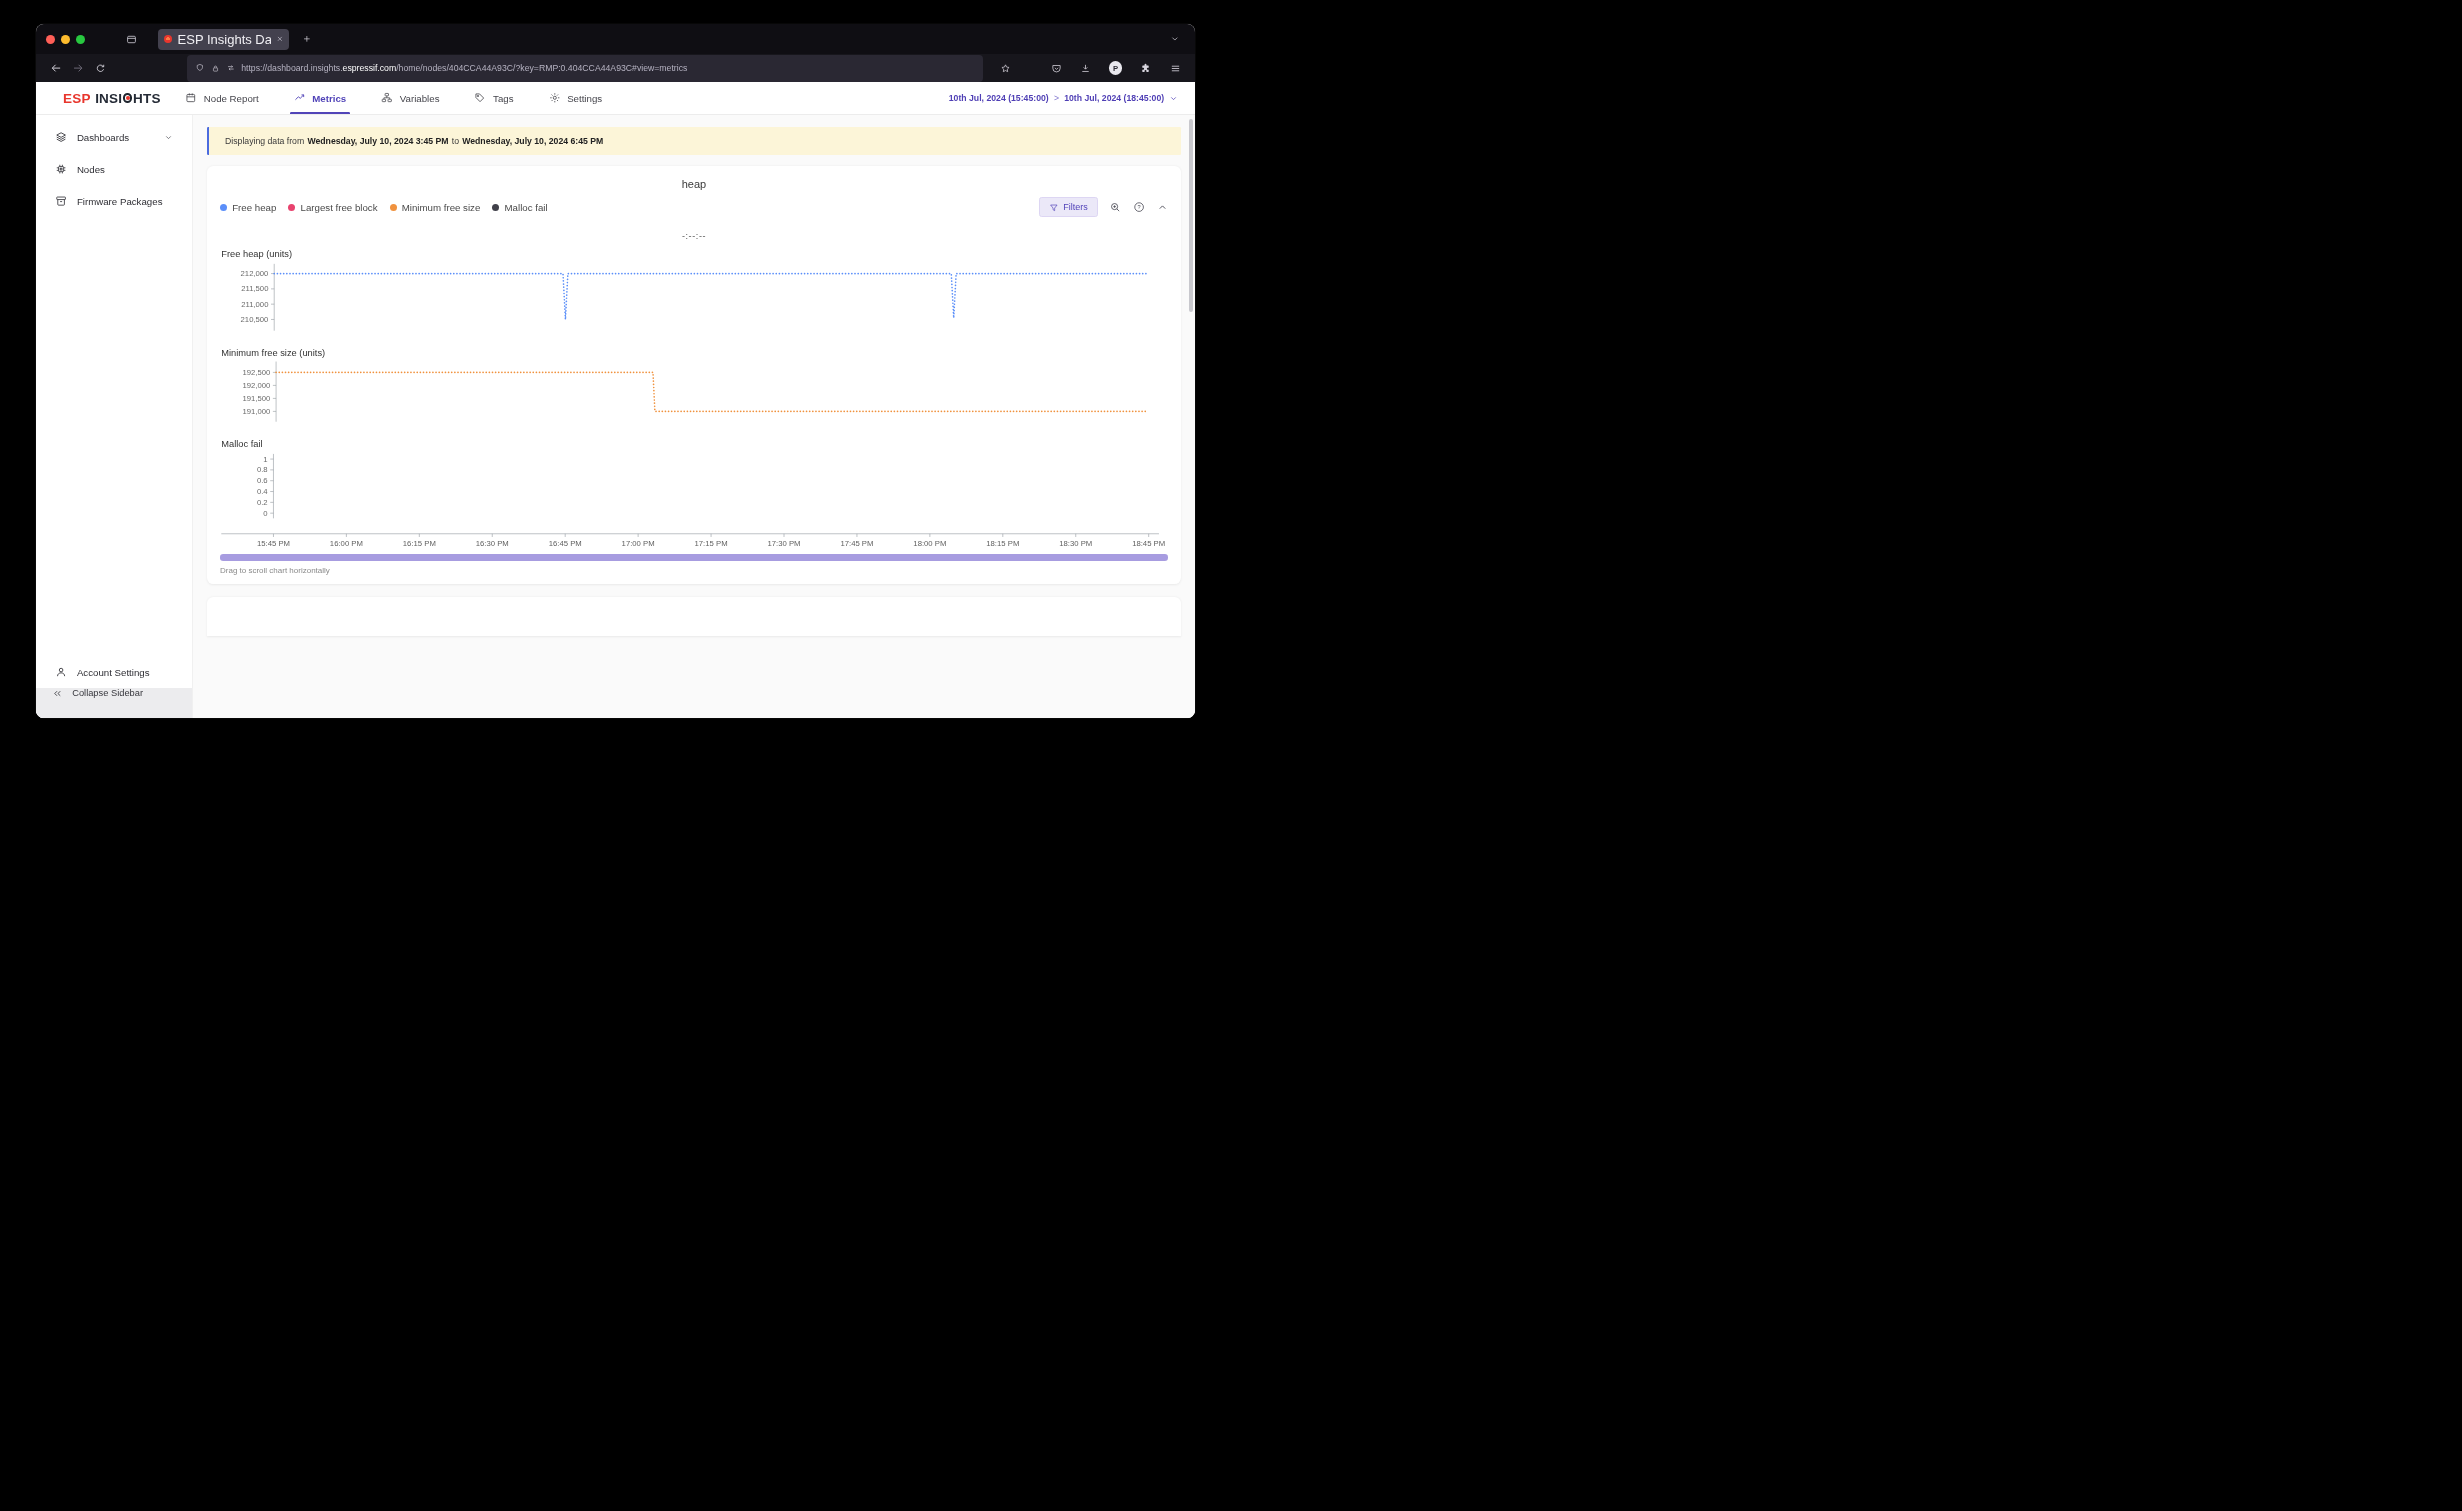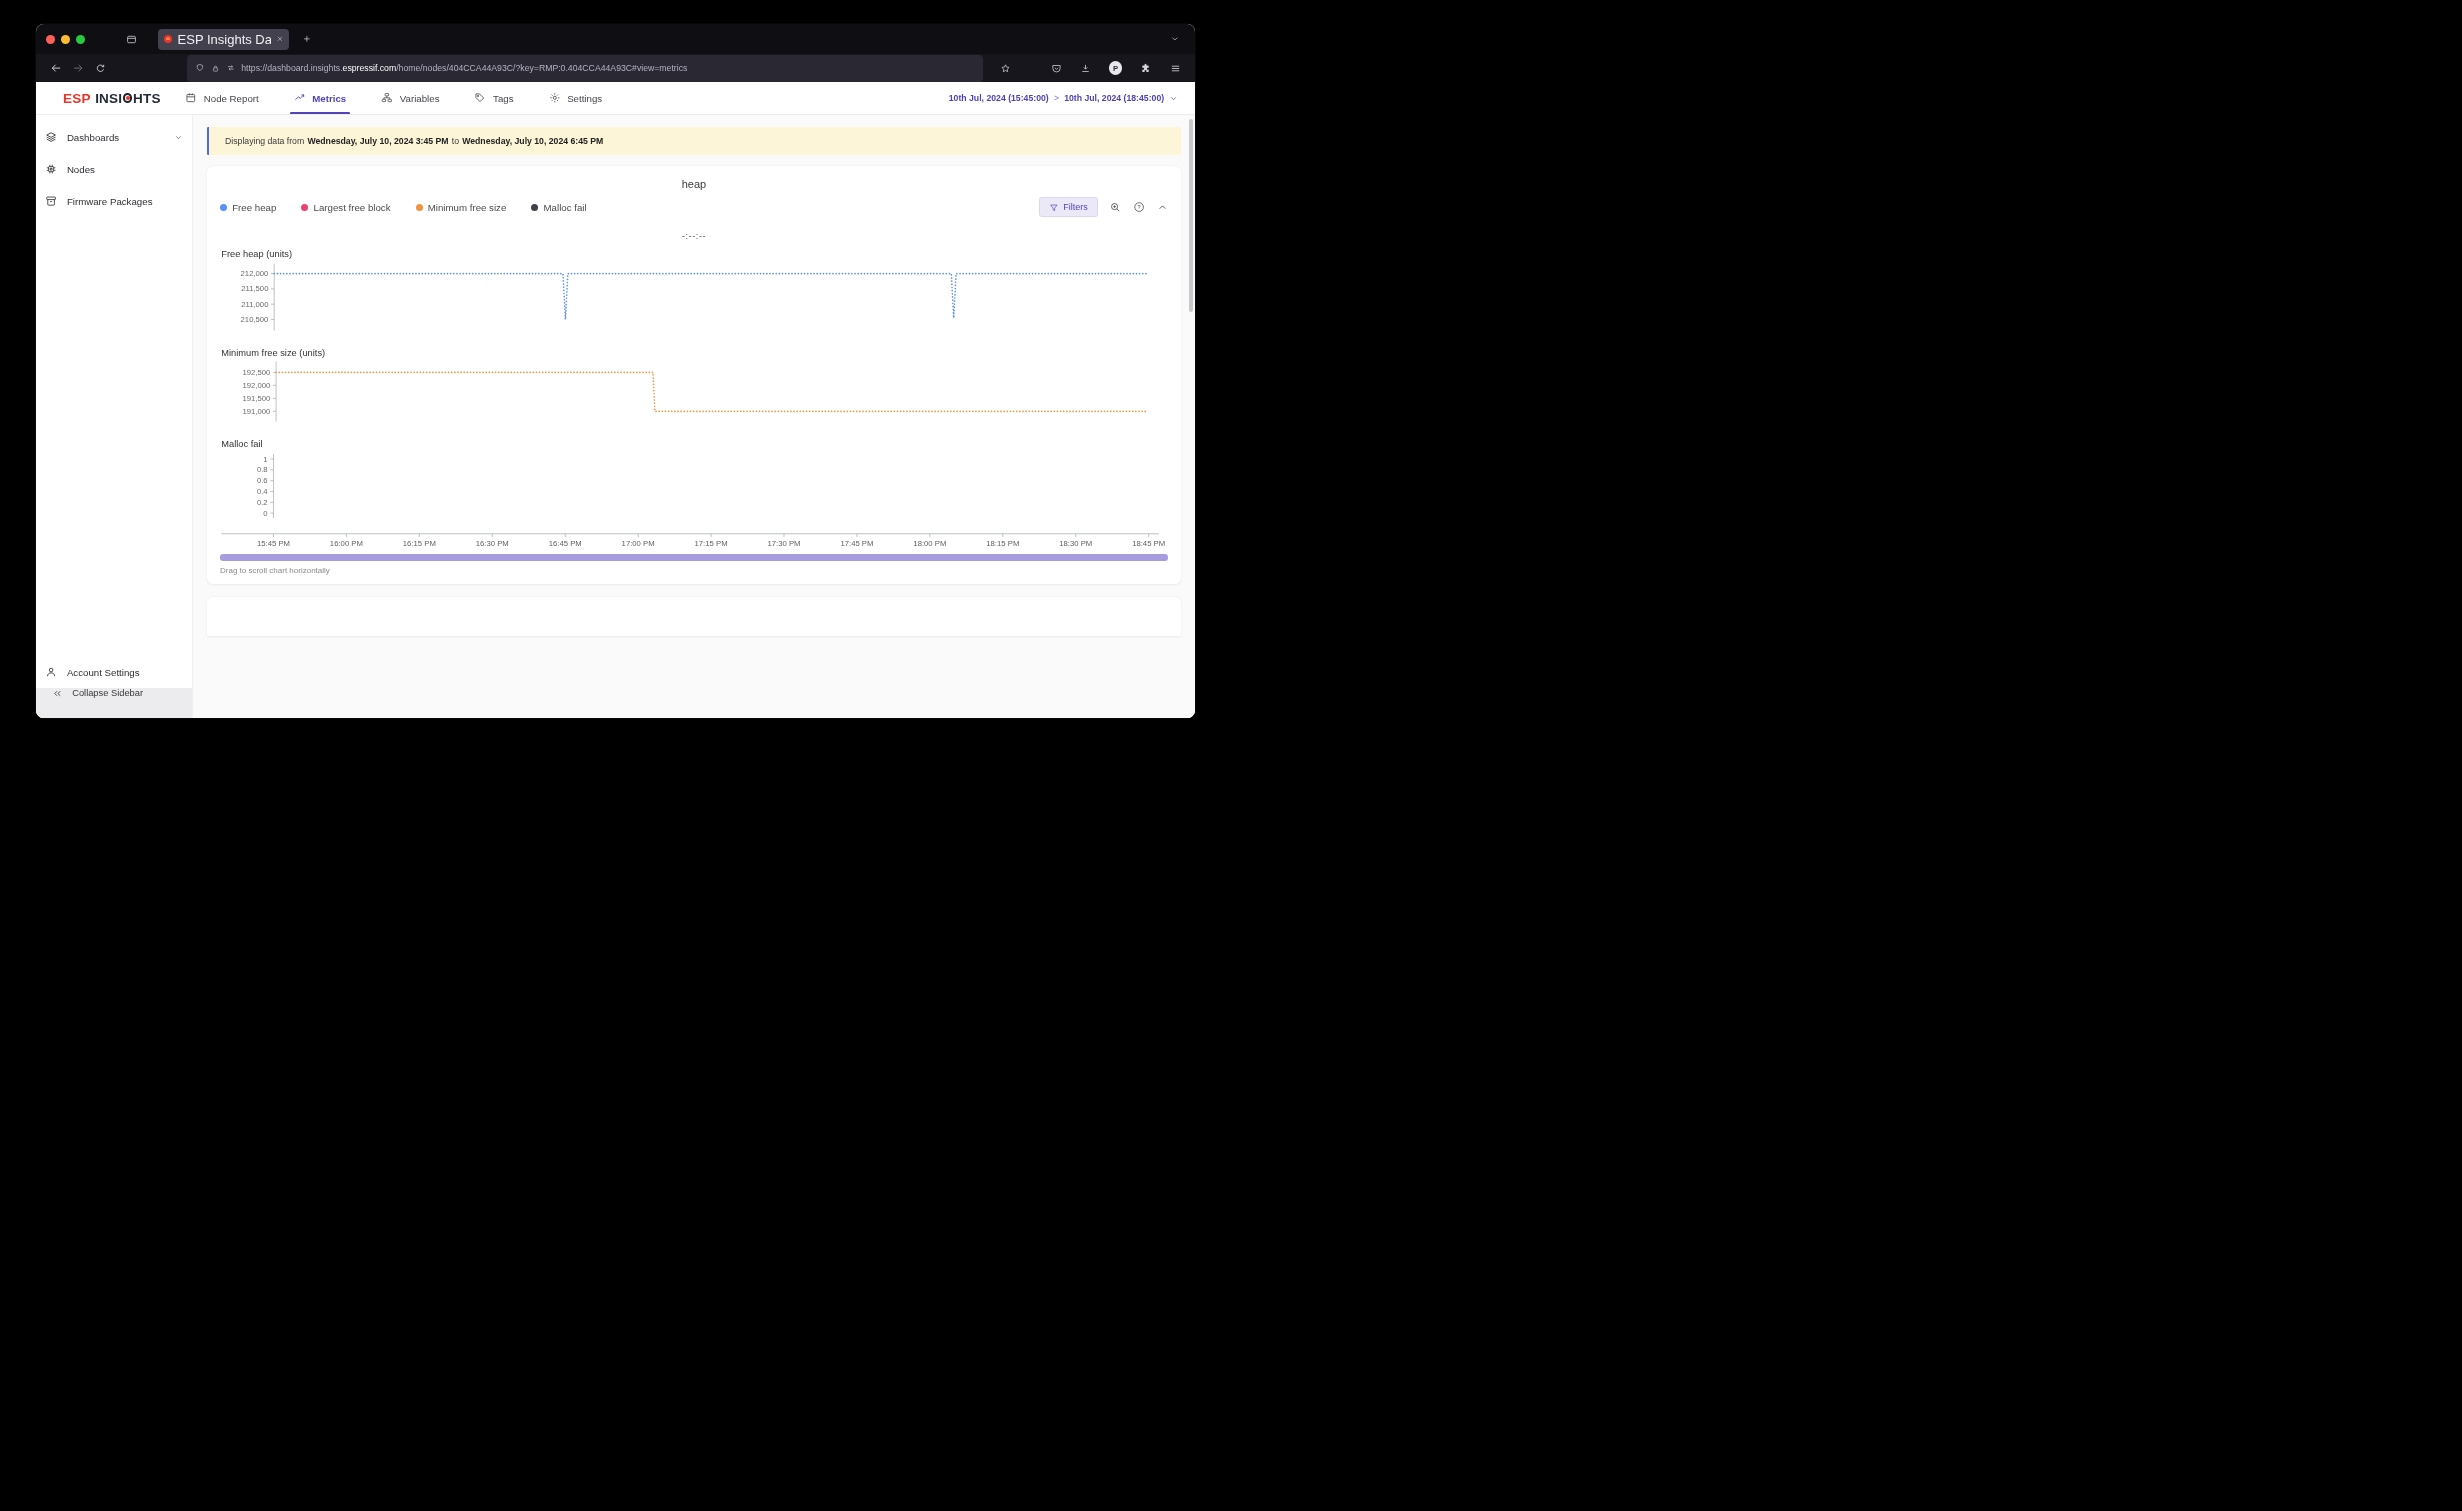--- a/index.html
+++ b/index.html
@@ -45,33 +45,33 @@
   .lens::after { content:''; position:absolute; left:50%; top:50%; width:3.9px; height:3.9px; margin:-1.9px 0 0 -1.9px; border-radius:50%; background:#e8362d; }
   .nav { display:flex; gap:35px; align-items:stretch; }
   .nav-item { display:flex; align-items:center; gap:7px; font-size:9.7px; color:#45454c; position:relative; }
   .nav-item.active { color:#5144b8; font-weight:700; }
   .nav-item.active::after { content:''; position:absolute; left:-3.9px; right:-3.9px; bottom:0; height:1.9px; background:#5144b8; border-radius:1.3px 1.3px 0 0; }
   .daterange { margin-left:auto; display:flex; align-items:center; gap:5.2px; color:#4f3fb5; font-size:8.7px; font-weight:700; }
   .daterange .sep { color:#8378cf; font-weight:400; }
 
   .appbody { flex:1; display:flex; min-height:0; }
   .sidebar { width:157px; background:#fff; border-right:0.6px solid #f0f0f0; display:flex; flex-direction:column; padding-top:6.4px; flex:none; }
-  .side-item { height:32px; display:flex; align-items:center; gap:9.7px; padding:0 9px; font-size:9.7px; color:#2e2e34;text-align:center; }
+  .side-item { height:32px; display:flex; align-items:center; gap:9.7px; padding:0 19px; font-size:9.7px; color:#2e2e34;text-align:center; }
   .side-item .chev { margin-left:auto; color:#55555c; }
   .side-bottom { margin-top:auto; }
   .collapse-row { height:30px; background:#ececee; display:flex; gap:9.7px; padding:0 15.5px; font-size:9.3px; color:#36363c; }
 
   .main { flex:1; background:#fafafa; padding:11.6px 14px; overflow:hidden; position:relative; }
   .banner { min-height:28px; background:#fcf5d8; border-left:2.6px solid #4b6bdf; border-radius:1.3px; display:flex; align-items:center; gap:3.2px; padding:0 16px; font-size:8.7px; color:#3a3a3a; }
   .banner b { color:#222; }
 
   .card { background:#fff; border-radius:6.4px; margin-top:11.6px; box-shadow:0 0.6px 2.6px rgba(0,0,0,.07); padding:11.6px 13px 9px; position:relative; }
   .card-title { text-align:center; font-size:11px; color:#3a3a3a; }
   .legend-row { display:flex; align-items:center; margin-top:7.7px; }
-  .legend { display:flex; gap:25px; align-items:center; }
+  .legend { display:flex; gap:12px; align-items:center; }
   .legend-item { display:flex; align-items:center; gap:5.2px; font-size:9.7px; color:#4a4a4a; }
   .legend-dot { width:7px; height:7px; border-radius:50%; background:#999; flex:none; }
   .chart-controls { margin-left:auto; display:flex; align-items:center; gap:11.6px; color:#4a4a55; }
   .filters-btn { display:flex; align-items:center; gap:4.5px; background:#ebe8f8; color:#5243b9; font-size:9px; padding:3.9px 9px; border-radius:2.6px; border:0.6px solid #ddd6f3; }
   .ctl-icon { display:flex; color:#4a4a55; }
 
   .time-placeholder { text-align:center; margin-top:14px; font-size:9px; color:#555; letter-spacing:0.6px; }
 
   .chart-block { margin-top:15.5px; }
   .chart-block.first { margin-top:7.7px; }

